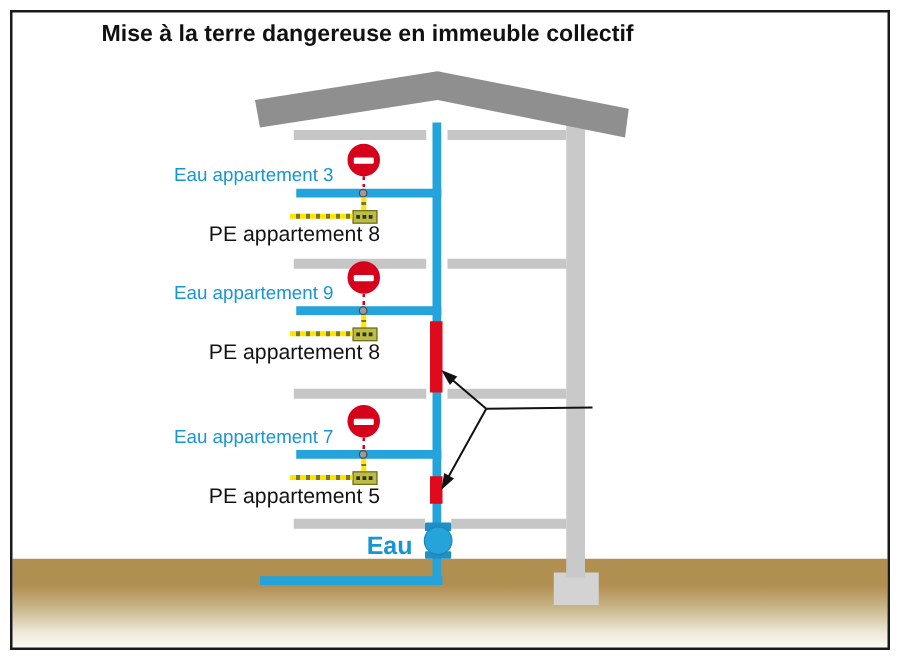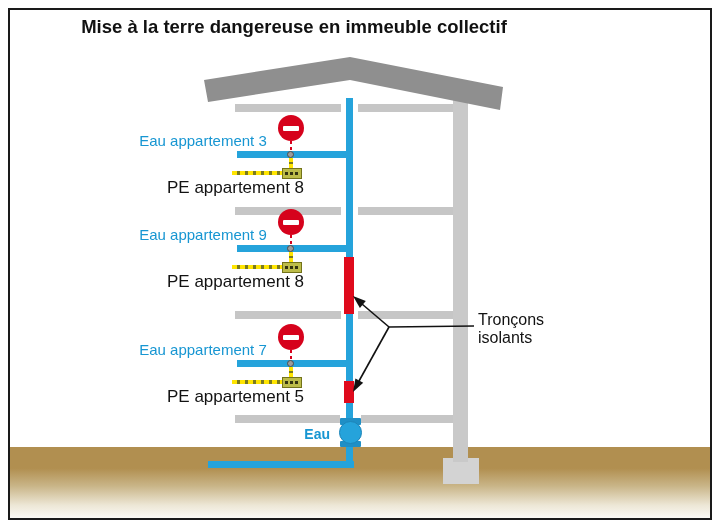--- a/index.html
+++ b/index.html
@@ -28,21 +28,21 @@
   .riser{left:346px;top:98px;width:7px;height:364px;}
   .buried{left:208px;top:461px;width:146px;height:7px;}
   .isolator{position:absolute;left:344px;width:10px;background:var(--isolator-red,#DF0A1C);}
   .iso-upper{top:257px;height:57px;}
   .iso-lower{top:381px;height:22px;}
   
   .flange{position:absolute;left:340px;width:21px;height:6.5px;background:#1F8FC6;border-radius:1px;}
   .meter-body{position:absolute;left:339px;top:421px;width:23px;height:23px;border-radius:50%;
     background:var(--pipe-blue,#25A3DB);border:1px solid #1E85B8;box-sizing:border-box;}
   .meter-label{position:absolute;left:230px;top:426px;width:100px;text-align:right;
-    font-size:14px;font-weight:bold;color:var(--label-blue,#1796D2);}
+    font-size:20px;font-weight:bold;color:var(--label-blue,#1796D2);}
   
   .apt{position:absolute;left:0;width:720px;height:0;}
   .eau-label{position:absolute;left:128px;top:-19px;width:150px;text-align:center;
     font-size:15px;color:var(--label-blue,#1796D2);}
   .branch-pipe{position:absolute;left:237px;top:0;width:116px;height:7px;background:var(--pipe-blue,#25A3DB);}
   .sign{position:absolute;left:278px;top:-36px;width:26px;height:26px;border-radius:50%;
     background:var(--sign-red,#D6021C);}
   .sign-bar{position:absolute;left:5px;top:10.5px;width:16px;height:5px;background:#fff;border-radius:1px;}
   .red-dash{position:absolute;left:290px;top:-10px;width:2px;height:11px;
     background-image:repeating-linear-gradient(180deg,var(--sign-red,#D6021C) 0 3px,transparent 3px 6px);}
@@ -135,20 +135,16 @@
     <div class="sign">
       <div class="sign-bar"></div>
     </div>
     <div class="dot"></div>
     <div class="wire-v"></div>
     <div class="clamp"></div>
     <div class="wire-h"></div>
     <div class="pe-label">PE appartement 5</div>
   </div>
 
-  <div class="troncons">
-    <div>Tronçons</div>
-    <div>isolants</div>
-  </div>
 
   <div class="title">Mise à la terre dangereuse en immeuble collectif</div>
   <div class="frame"></div>
 </div>
 
 </body></html>

